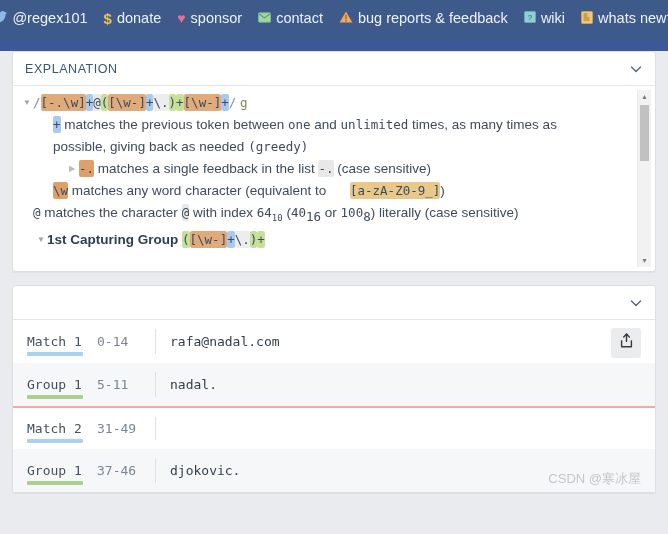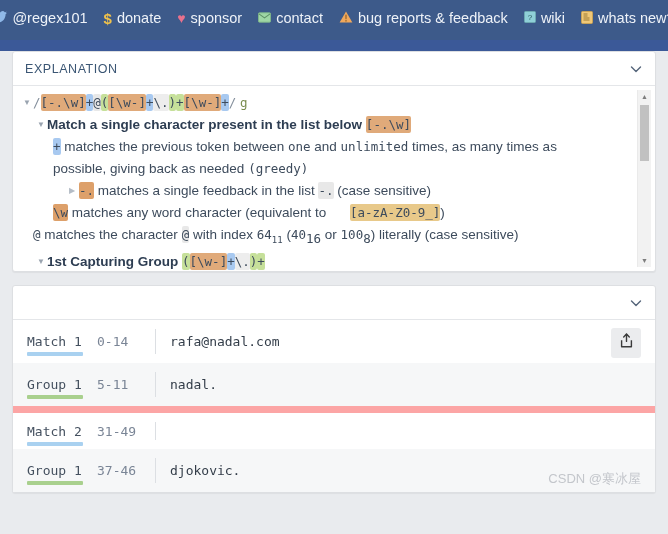--- a/index.html
+++ b/index.html
@@ -149,21 +149,21 @@
   .mrow {
     display: flex;
     align-items: center;
     height: 43px;
     padding: 0 14px;
     font-family: "DejaVu Sans Mono", "Liberation Mono", monospace;
     font-size: 13px;
     color: #3b4654;
   }
   .mrow.alt { background: #f6f7f8; }
-  .mrow.sep { border-top: 7px solid #fca5a5; }
+  .mrow.sep { border-top: 2px solid #fca5a5; }
 
   .mlabel {
     width: 66px;
     position: relative;
     color: #44505f;
   }
   .mlabel .uline {
     position: absolute;
     left: 0; bottom: -7px;
     width: 56px; height: 4px;
@@ -279,41 +279,38 @@
           </svg>
       </span>
     </div>
 
     <div class="expl-body">
 
       <div class="row">
         <span class="tri">▼</span><span class="mono slash">/</span><span class="mono" id="pattern-tokens"><span class="hl hl-orange">[-.\w]</span><span class="hl hl-blue">+</span><span class="hl hl-grey">@</span><span class="hl hl-green">(</span><span class="hl hl-orange">[\w-]</span><span class="hl hl-blue">+</span><span class="hl hl-lgrey">\.</span><span class="hl hl-green">)</span><span class="hl hl-green">+</span><span class="hl hl-orange">[\w-]</span><span class="hl hl-blue">+</span></span><span class="mono slash">/</span> <span class="mono flag">g</span>
       </div>
 
-      <div class="row indent1">
-        <span class="tri">▼</span><span class="bold">Match a single character present in the list below</span> <span class="mono hl hl-orange">[-.\w]</span>
-      </div>
 
       <div class="row indent2">
         <span class="mono hl hl-blue">+</span> <span>matches the previous token between</span> <span class="mono">one</span> <span>and</span> <span class="mono">unlimited</span> <span>times, as many times as</span>
       </div>
       <div class="row indent2">
         <span>possible, giving back as needed</span> <span class="mono">(greedy)</span>
       </div>
 
       <div class="row indent3">
         <span class="tri closed">▶</span><span class="mono hl hl-orange2">-.</span> <span>matches a single feedback in the list</span> <span class="mono hl hl-grey">-.</span> <span>(case sensitive)</span>
       </div>
 
       <div class="row indent2">
         <span class="mono hl hl-orange2">\w</span> <span>matches any word character (equivalent to</span> <span class="mono hl hl-tan">[a-zA-Z0-9_]</span><span>)</span>
       </div>
 
       <div class="row indent-flat">
-        <span class="mono">@</span> <span>matches the character</span> <span class="mono hl hl-grey">@</span> <span>with index</span> <span class="mono"><span>64</span><sub>11</sub></span> <span><span>(</span><span class="mono">40</span><sub class="mono">16</sub> <span>or</span> <span class="mono">100</span><sub class="mono">8</sub><span>)</span></span> <span>literally (case sensitive)</span>
+        <span class="mono">@</span> <span>matches the character</span> <span class="mono hl hl-grey">@</span> <span>with index</span> <span class="mono"><span>64</span><sub>10</sub></span> <span><span>(</span><span class="mono">40</span><sub class="mono">16</sub> <span>or</span> <span class="mono">100</span><sub class="mono">8</sub><span>)</span></span> <span>literally (case sensitive)</span>
       </div>
 
       <div class="row indent1">
         <span class="tri">▼</span><span class="bold">1st Capturing Group</span> <span class="mono" id="group-tokens"><span class="hl hl-green">(</span><span class="hl hl-orange">[\w-]</span><span class="hl hl-blue">+</span><span class="hl hl-lgrey">\.</span><span class="hl hl-green">)</span><span class="hl hl-green">+</span></span>
       </div>
 
       <div class="vscroll">
         <div class="vs-arrow up">▲</div>
         <div class="vs-thumb"></div>
         <div class="vs-arrow down">▼</div>

